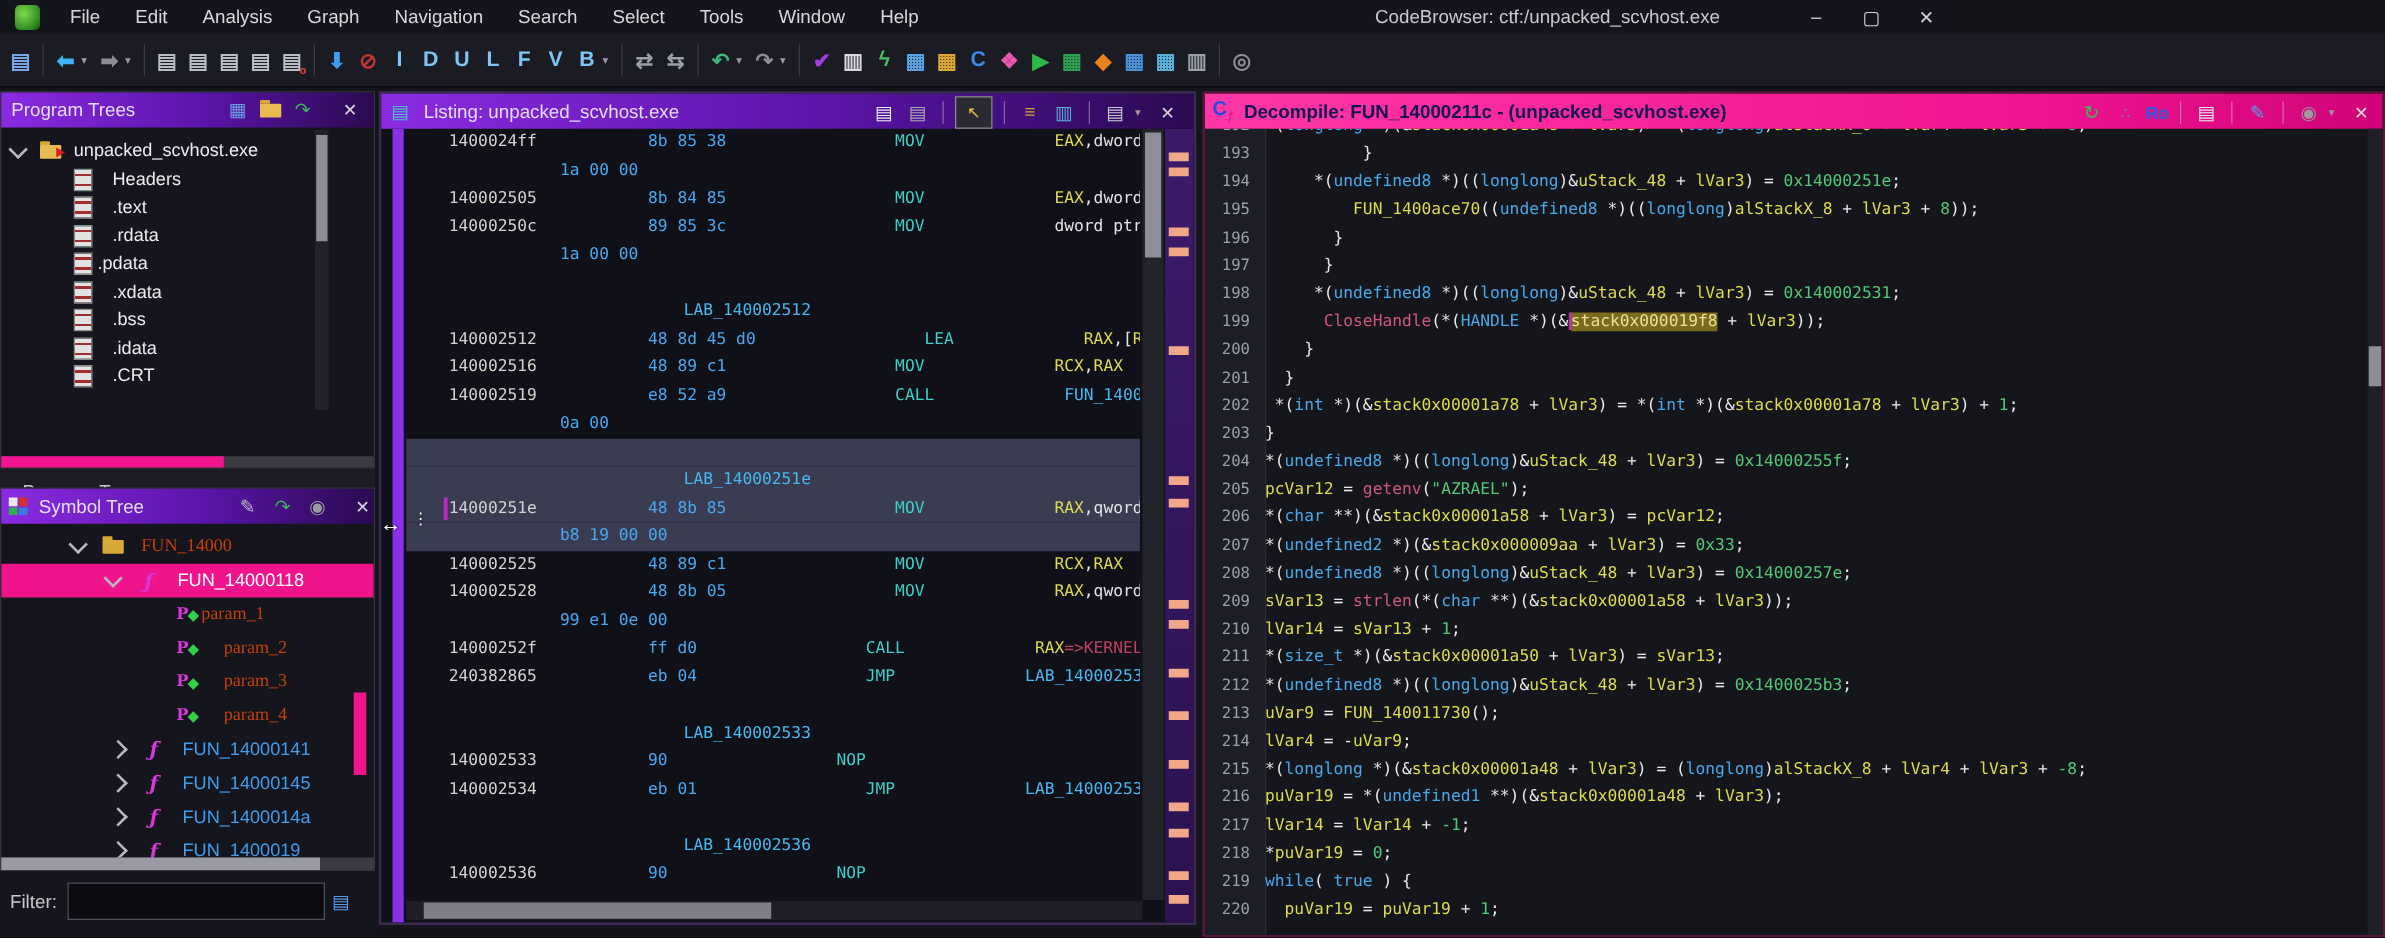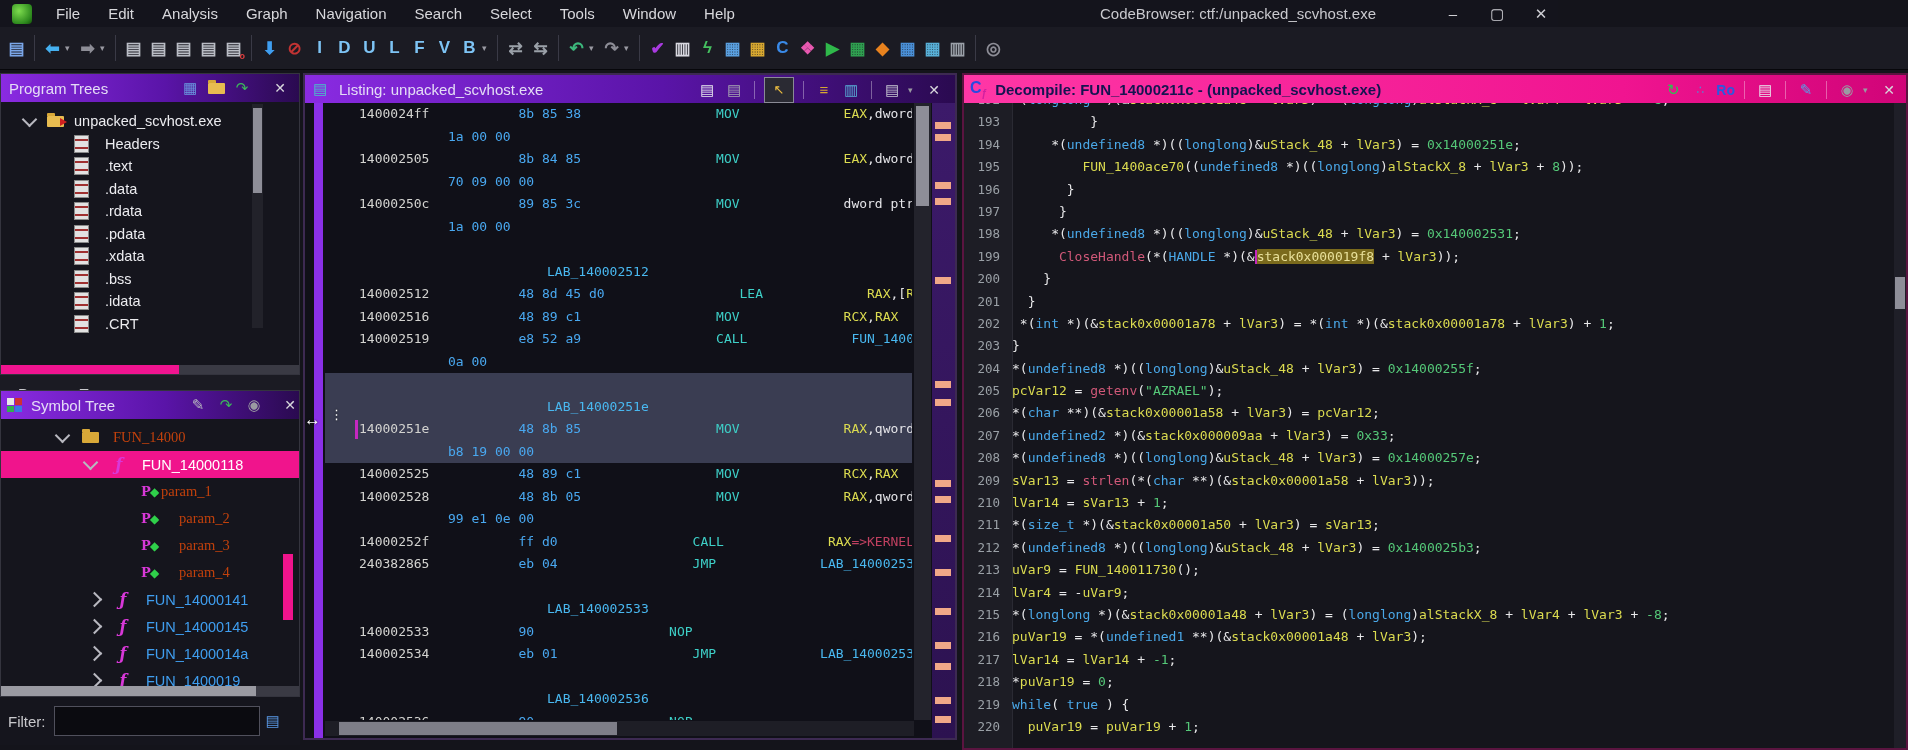--- a/index.html
+++ b/index.html
@@ -22,21 +22,21 @@
   .tcaret{width:10px;height:27px;display:flex;align-items:center;font-size:9px;color:#9a9aa2;}
   
   .phead{position:absolute;left:0;top:0;right:0;height:28px;display:flex;align-items:center;}
   .phead.purple{background:linear-gradient(90deg,#8a2be2 0%,#5a14a8 55%,#2a0a50 100%);}
   .phead.pink{background:linear-gradient(90deg,#ff37a6 0%,#f01490 70%,#d00478 100%);}
   .ptitle{font-size:15px;color:#e4dcf6;margin-left:8px;white-space:nowrap;}
   .hico{width:22px;height:22px;display:flex;align-items:center;justify-content:center;font-size:15px;}
   .hx{color:#d8d8dc;font-size:14px;}
   
   #pt-panel{position:absolute;left:0;top:73px;width:300px;height:302px;background:#15151d;border:1px solid #34343e;box-sizing:border-box;}
-  #pt-body{position:absolute;left:15px;top:28px;right:0;height:229px;overflow:hidden;padding-top:8px;}
+  #pt-body{position:absolute;left:0;top:28px;right:0;height:229px;overflow:hidden;padding-top:8px;}
   .trow{height:22.5px;display:flex;align-items:center;font-size:14.5px;color:#ececf0;white-space:nowrap;}
   .chev-d{width:9px;height:9px;border-left:2px solid #b8b8c0;border-bottom:2px solid #b8b8c0;transform:rotate(-45deg);margin-top:-4px;}
   .chev-r{width:9px;height:9px;border-left:2px solid #b8b8c0;border-bottom:2px solid #b8b8c0;transform:rotate(-135deg);}
   .fold{width:17px;height:11px;background:#d8a838;border-radius:1px;position:relative;flex:none;}
   .fold::before{content:'';position:absolute;top:-3px;left:0;width:8px;height:3px;background:#d8a838;border-radius:1px 1px 0 0;}
   .fold.open{background:#e8bc50;}
   .fold .redarrow{position:absolute;right:-3px;top:2px;width:0;height:0;border-left:7px solid #d02020;border-top:4px solid transparent;border-bottom:4px solid transparent;}
   .sec-ico{width:13px;height:16px;flex:none;background:repeating-linear-gradient(#e2e2e2 0 3px,#a03030 3px 5px,#e2e2e2 5px 8px);border:1px solid #8a8a8a;}
   #pt-hscroll{position:absolute;left:0;bottom:0;right:0;height:9px;background:#3a3a44;}
   #pt-hscroll .thumb{position:absolute;left:0;top:0;height:9px;width:178px;background:#f01490;}
@@ -206,29 +206,25 @@
         <div class="trow" style="padding-left: 58px;">
           <span class="sec-ico"></span>
           <span style="margin-left: 16px;">Headers</span>
         </div>
         <div class="trow" style="padding-left: 58px;">
           <span class="sec-ico"></span>
           <span style="margin-left: 16px;">.text</span>
         </div>
         <div class="trow" style="padding-left: 58px;">
           <span class="sec-ico"></span>
-          <span style="margin-left: 16px;">.data</span>
-        </div>
-        <div class="trow" style="padding-left: 58px;">
-          <span class="sec-ico"></span>
           <span style="margin-left: 16px;">.rdata</span>
         </div>
         <div class="trow" style="padding-left: 58px;">
           <span class="sec-ico"></span>
-          <span style="margin-left: 16px;">.pdata</span>
+          <span style="margin-left: 4px;">.pdata</span>
         </div>
         <div class="trow" style="padding-left: 58px;">
           <span class="sec-ico"></span>
           <span style="margin-left: 16px;">.xdata</span>
         </div>
         <div class="trow" style="padding-left: 58px;">
           <span class="sec-ico"></span>
           <span style="margin-left: 16px;">.bss</span>
         </div>
         <div class="trow" style="padding-left: 58px;">
@@ -358,21 +354,20 @@
         <span class="tcaret">▾</span>
         <span class="hico hx">✕</span>
       </div>
     </div>
     <div id="l-body">
       <div class="l-strip"></div>
       <div id="l-rows">
           <div class="lrow"><span class="l-addr">1400024ff</span><span class="l-bytes">8b 85 38</span><span class="l-mn">MOV</span><span class="l-ops"><span class="o-r">EAX</span><span class="o-p">,dword ptr [</span></span></div>
           <div class="lrow"><span class="l-bytes">1a 00 00</span></div>
           <div class="lrow"><span class="l-addr">140002505</span><span class="l-bytes">8b 84 85</span><span class="l-mn">MOV</span><span class="l-ops"><span class="o-r">EAX</span><span class="o-p">,dword ptr [</span></span></div>
-          <div class="lrow"><span class="l-bytes">70 09 00 00</span></div>
           <div class="lrow"><span class="l-addr">14000250c</span><span class="l-bytes">89 85 3c</span><span class="l-mn">MOV</span><span class="l-ops"><span class="o-p">dword ptr [</span></span></div>
           <div class="lrow"><span class="l-bytes">1a 00 00</span></div>
           <div class="lrow"></div>
           <div class="lrow"><span class="l-lbl">LAB_140002512</span></div>
           <div class="lrow"><span class="l-addr">140002512</span><span class="l-bytes">48 8d 45 d0</span><span class="l-mn">LEA</span><span class="l-ops"><span class="o-r">RAX</span><span class="o-p">,[</span><span class="o-r">RBP</span></span></div>
           <div class="lrow"><span class="l-addr">140002516</span><span class="l-bytes">48 89 c1</span><span class="l-mn">MOV</span><span class="l-ops"><span class="o-r">RCX</span><span class="o-p">,</span><span class="o-r">RAX</span></span></div>
           <div class="lrow"><span class="l-addr">140002519</span><span class="l-bytes">e8 52 a9</span><span class="l-mn">CALL</span><span class="l-ops"><span class="o-l">FUN_1400ace70</span></span></div>
           <div class="lrow"><span class="l-bytes">0a 00</span></div>
           <div class="lrow sel"></div>
           <div class="lrow sel"><span class="l-lbl">LAB_14000251e</span></div>

